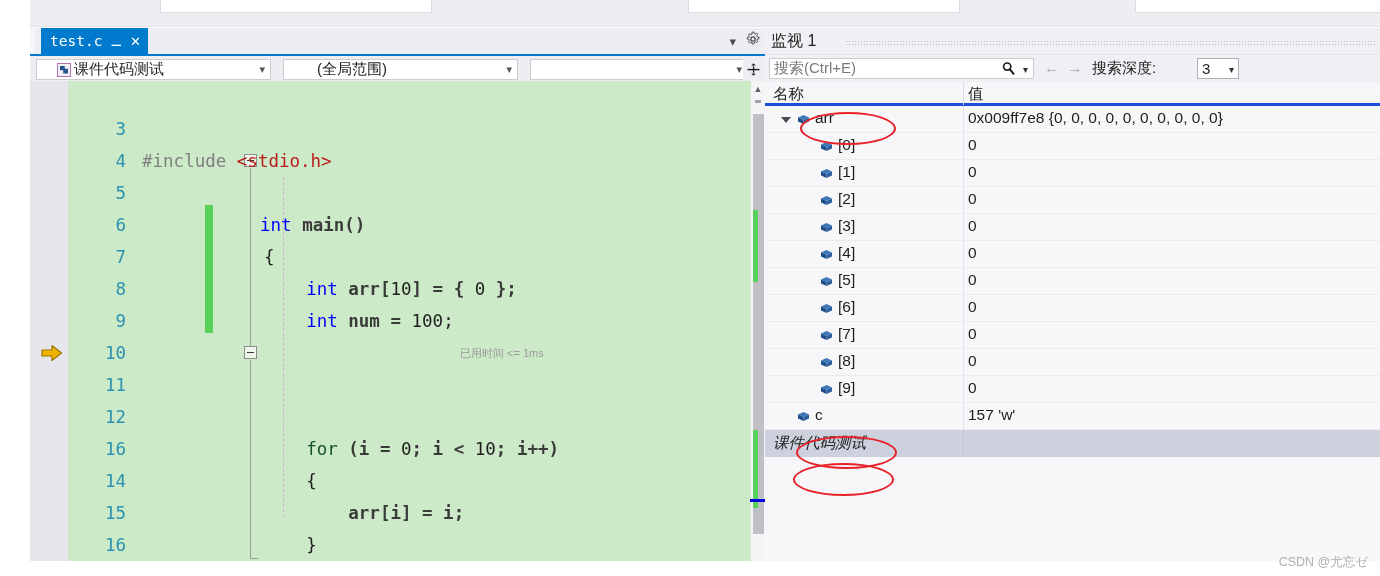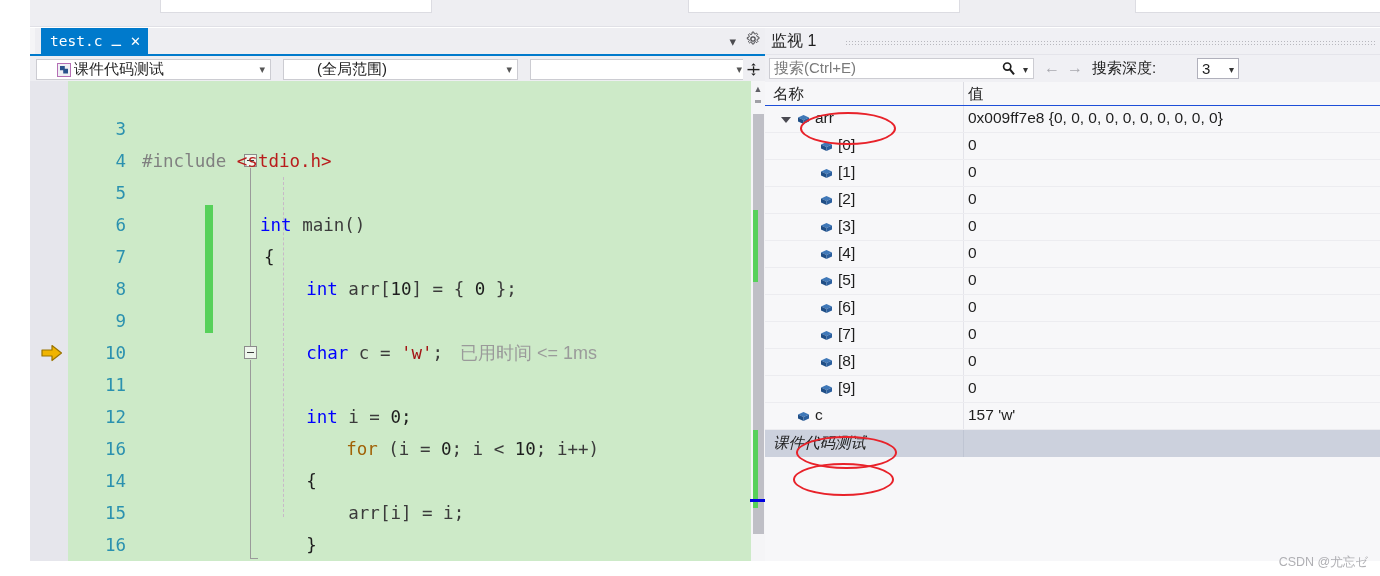--- a/index.html
+++ b/index.html
@@ -182,30 +182,30 @@
     color: #2b91af;
     font-family: "DejaVu Sans Mono", monospace;
     font-size: 17.5px;
   }
   .ltext {
     position: absolute;
     left: 74px;
     color: #1e1e1e;
   }
   .kw-blue   { color: #0000ff; }
-  .kw-purple { color: #a16207; margin-left: 40px; }
+  .kw-purple { color: #14532d; }
   .str-red   { color: #a31515; }
   .pre-gray  { color: #808080; }
   .inc-red   { color: #b91c1c; }
   .plain     { color: #1e1e1e; }
-  .id-gray   { color: #3b3b3b; }
+  .id-gray   { color: #3b3b3b; font-weight: bold; }
   .time-note {
     color: #9a9a9a;
     font-family: "Liberation Sans", sans-serif;
-    font-size: 18px;
+    font-size: 11px;
   }
 
   
   #exec-arrow {
     position: absolute;
     left: 11px;
     width: 20px; height: 18px;
     color: #f0b400;
     font-size: 21px;
     line-height: 18px;
@@ -391,21 +391,21 @@
     color: #333;
     line-height: 13px;
   }
 
   
   #watch-header {
     position: absolute;
     left: 0; top: 54px;
     width: 615px; height: 24px;
     background: #f7f7f9;
-    border-bottom: 1px solid #1d4ed8;
+    border-bottom: 3px solid #1d4ed8;
     box-sizing: border-box;
   }
   .wh-cell {
     position: absolute;
     top: 2px;
     font-size: 15.5px;
     color: #1e1e1e;
     white-space: nowrap;
   }
   #wh-name  { left: 8px; }
@@ -609,32 +609,31 @@
       <div class="code-line" style="top:96px;position:absolute;width:683px;">
         <span class="lnum">6</span>
         <span class="ltext" style="left:196px;"><span class="plain">{</span></span>
       </div>
       <div class="code-line" style="top:128px;position:absolute;width:683px;">
         <span class="lnum">7</span>
         <span class="ltext" style="left:196px;"><span class="plain">    </span><span class="kw-blue">int</span><span class="id-gray"> arr[</span><span class="plain">10</span><span class="id-gray">] = { </span><span class="plain">0</span><span class="id-gray"> };</span></span>
       </div>
       <div class="code-line" style="top:160px;position:absolute;width:683px;">
         <span class="lnum">8</span>
+        <span class="ltext" style="left:196px;"><span class="plain">    </span><span class="kw-blue">int</span><span class="id-gray"> num = </span><span class="plain">100;</span></span>
       </div>
       <div class="code-line" style="top:192px;position:absolute;width:683px;">
         <span class="lnum">9</span>
-        <span class="ltext" style="left:196px;"><span class="plain">    </span><span class="kw-blue">char</span><span class="id-gray"> c = </span><span class="str-red">'w'</span><span class="id-gray">;</span></span>
       </div>
       <div class="code-line" style="top:224px;position:absolute;width:683px;">
         <span class="lnum">10</span>
         <span class="ltext"></span>
       </div>
       <div class="code-line" style="top:256px;position:absolute;width:683px;">
         <span class="lnum">11</span>
-        <span class="ltext" style="left:196px;"><span class="plain">    </span><span class="kw-blue">int</span><span class="id-gray"> i = </span><span class="plain">0;</span></span>
         <span class="time-note" style="position:absolute;left:392px;top:0;">已用时间 &lt;= 1ms</span>
       </div>
       <div class="code-line" style="top:288px;position:absolute;width:683px;">
         <span class="lnum">12</span>
         <span class="ltext" style="left:196px;"><span class="plain">    </span><span class="kw-purple">for</span><span class="id-gray"> (i = </span><span class="plain">0</span><span class="id-gray">; i &lt; </span><span class="plain">10</span><span class="id-gray">; i++)</span></span>
       </div>
       <div class="code-line" style="top:320px;position:absolute;width:683px;">
         <span class="lnum">16</span>
         <span class="ltext" style="left:196px;"><span class="plain">    {</span></span>
       </div>

